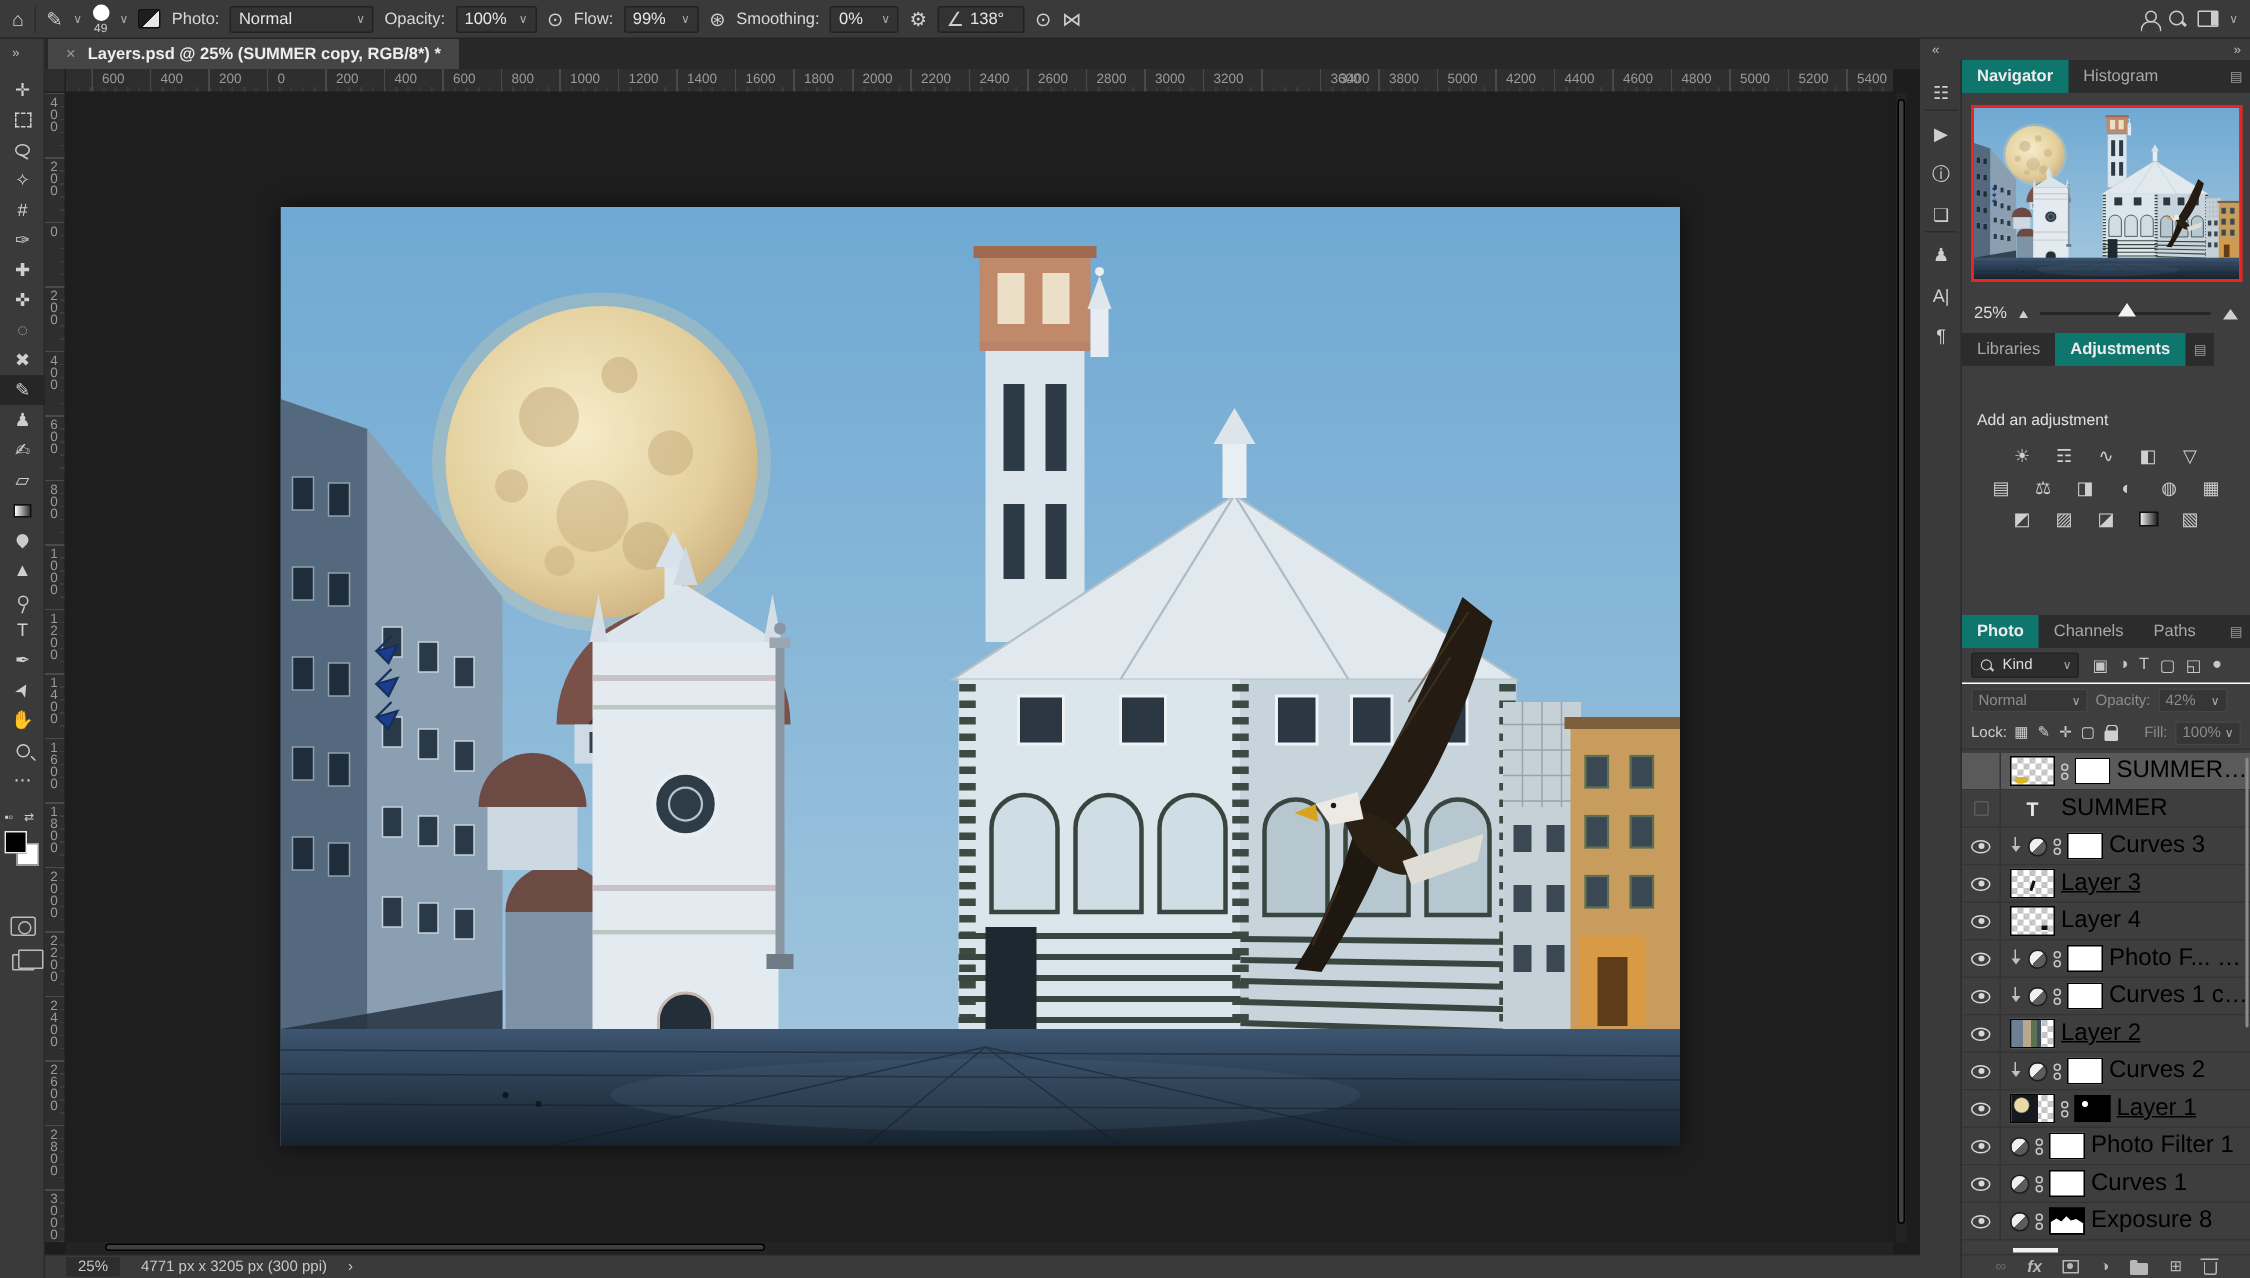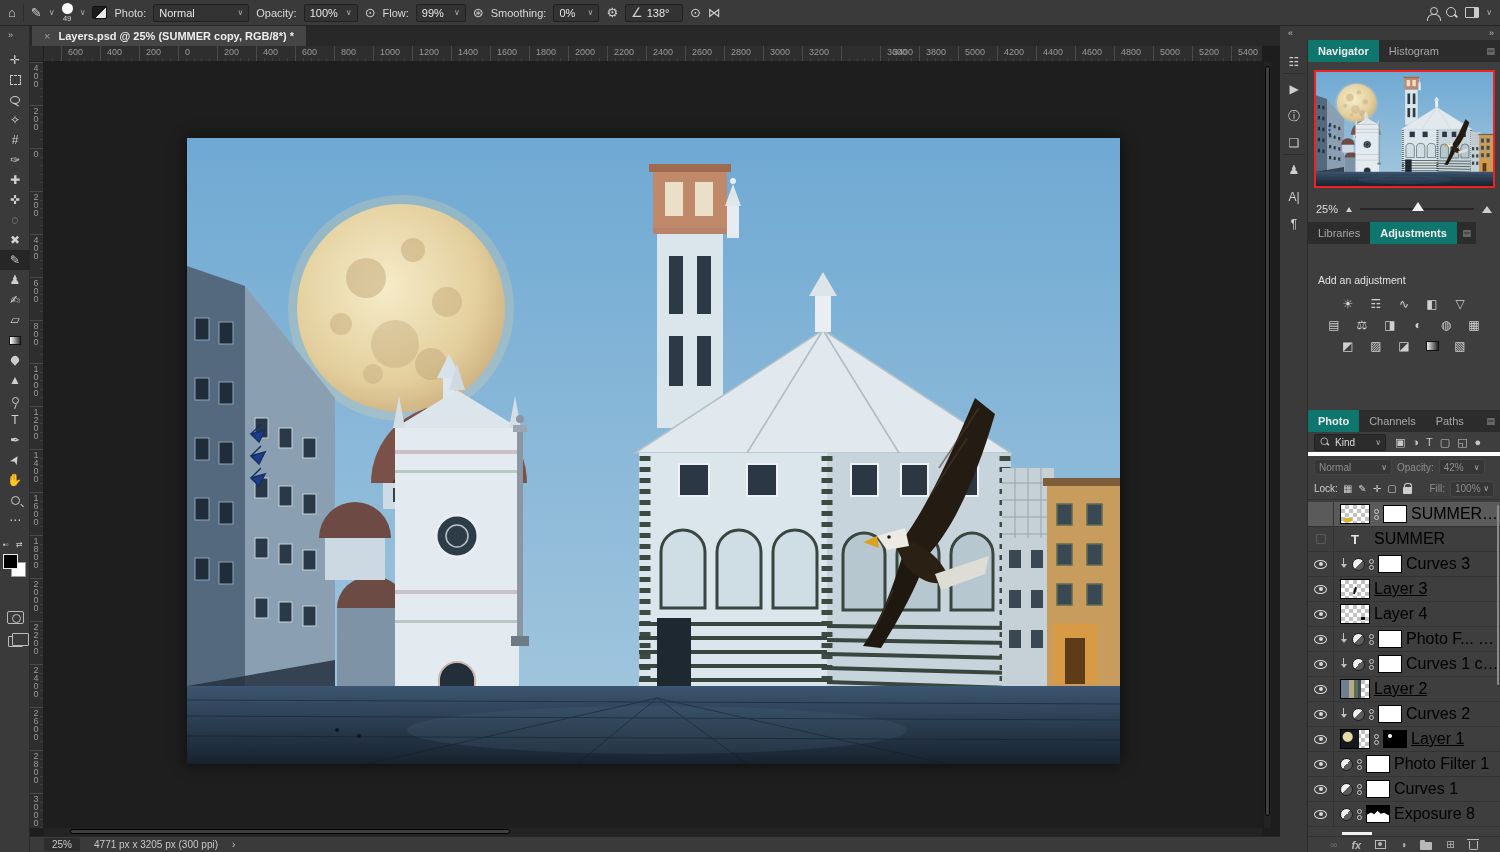--- a/index.html
+++ b/index.html
@@ -94,21 +94,21 @@
   .tri.small { border-left-width:3px; border-right-width:3px; border-bottom-width:5px; }
   #navtrack { position:relative; flex:1; height:2px; background:#262626; border-radius:1px; }
   #navhandle { position:absolute; left:46%; top:-6px; width:0; height:0; border-left:6px solid transparent; border-right:6px solid transparent; border-bottom:9px solid #f2f2f2; }
   
   #adjheader { position:absolute; left:10px; top:30px; font-size:10.5px; color:#e0e0e0; }
   .adjrow { position:absolute; left:0; width:192px; display:flex; justify-content:center; gap:7px; }
   .adj-ic { width:21px; height:16px; display:flex; align-items:center; justify-content:center; color:#d0d0d0; font-size:12px; }
   .i-gradchip { width:13px; height:10px; background:linear-gradient(90deg,#eee,#222); border:1px solid #111; }
   
   .lrow { display:flex; align-items:center; font-size:10px; color:#cfcfcf; padding:0 6px; gap:5px; }
-  #filterrow { height:24px; border-bottom:4px solid #ffffff; }
+  #filterrow { height:24px; border-bottom:1px solid #ffffff; }
   .kindbox { background:#2c2c2c; border:1px solid #222; border-radius:2px; height:17px; display:flex; align-items:center; gap:4px; padding:0 4px; color:#ddd; width:72px; }
   .filt-ic { color:#c6c6c6; font-size:11px; }
   #blendrow { height:22px; color:#8d8d8d; }
   .dfield { background:#363636; border:1px solid #454545; border-radius:2px; height:16px; display:flex; align-items:center; justify-content:space-between; padding:0 4px; color:#8d8d8d; }
   #lockrow { height:22px; border-bottom:1px solid #333; color:#cfcfcf; }
   .lock-ic { font-size:10px; color:#cfcfcf; }
   .i-lock { width:9px; height:7px; background:#cfcfcf; border-radius:1px; position:relative; margin-top:4px; }
   .i-lock::before { content:""; position:absolute; left:1.5px; top:-4px; width:6px; height:5px; border:1.4px solid #cfcfcf; border-bottom:none; border-radius:3px 3px 0 0; }
   
   #layerslist { position:absolute; left:0; top:462px; width:192px; height:330px; overflow:hidden; }

